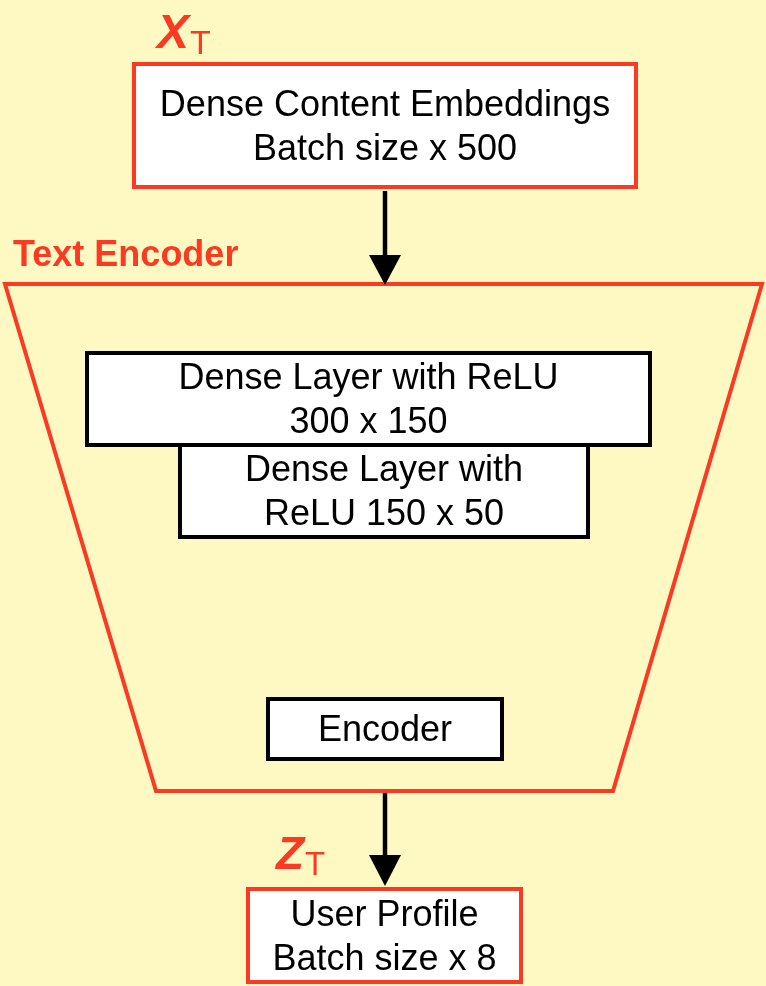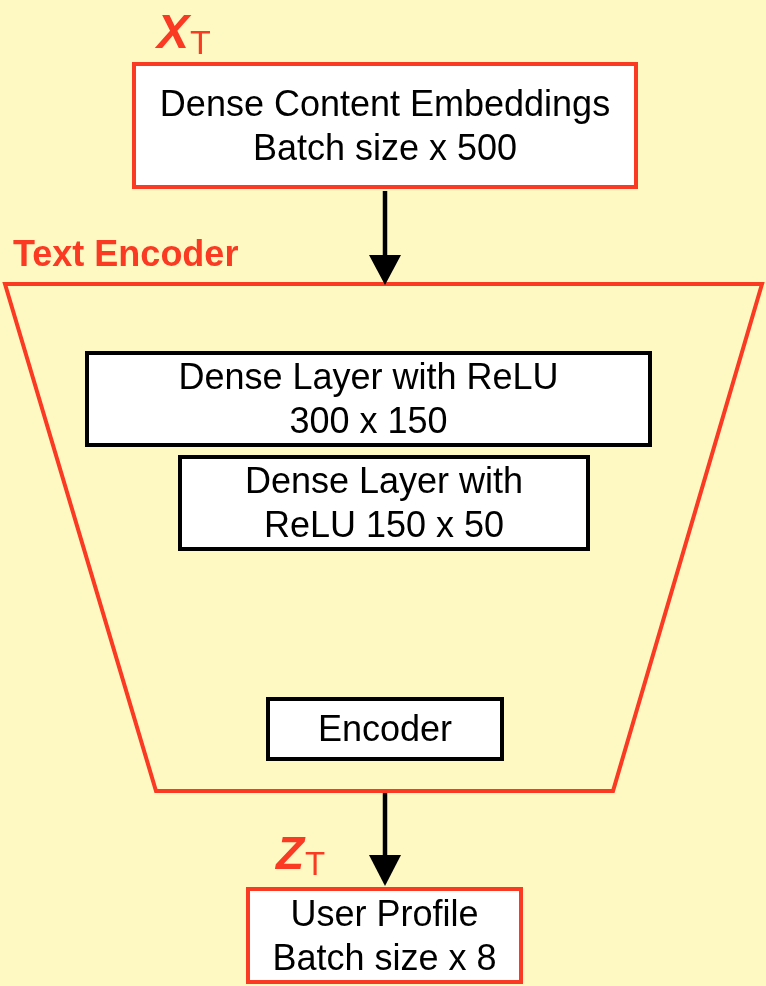--- a/index.html
+++ b/index.html
@@ -93,21 +93,21 @@
   </div>
 
   <div class="box red-border" style="left:132px; top:62px; width:506px; height:127px;">Dense Content Embeddings
 Batch size x 500</div>
 
   <div class="encoder-label" style="left:13px; top:236px;font-weight:bold;">Text Encoder</div>
 
   <div class="box black-border" style="left:85px; top:315px; width:567px; height:96px;margin-top:36px;">Dense Layer with ReLU
 300 x 150</div>
 
-  <div class="box black-border" style="left:178px; top:443px; width:412px; height:96px;margin-top:12px;">Dense Layer with
+  <div class="box black-border" style="left:178px; top:443px; width:412px; height:96px;">Dense Layer with
 ReLU 150 x 50</div>
 
 
   <div class="box black-border" style="left:266px; top:697px; width:238px; height:64px;">Encoder</div>
 
   <div class="var-label" style="left:276px; top:830px; font-size:46px;">
     <span>Z</span><span class="sub" style="font-size:33px;">T</span>
   </div>
 
   <div class="box red-border" style="left:246px; top:887px; width:277px; height:97px;">User Profile

